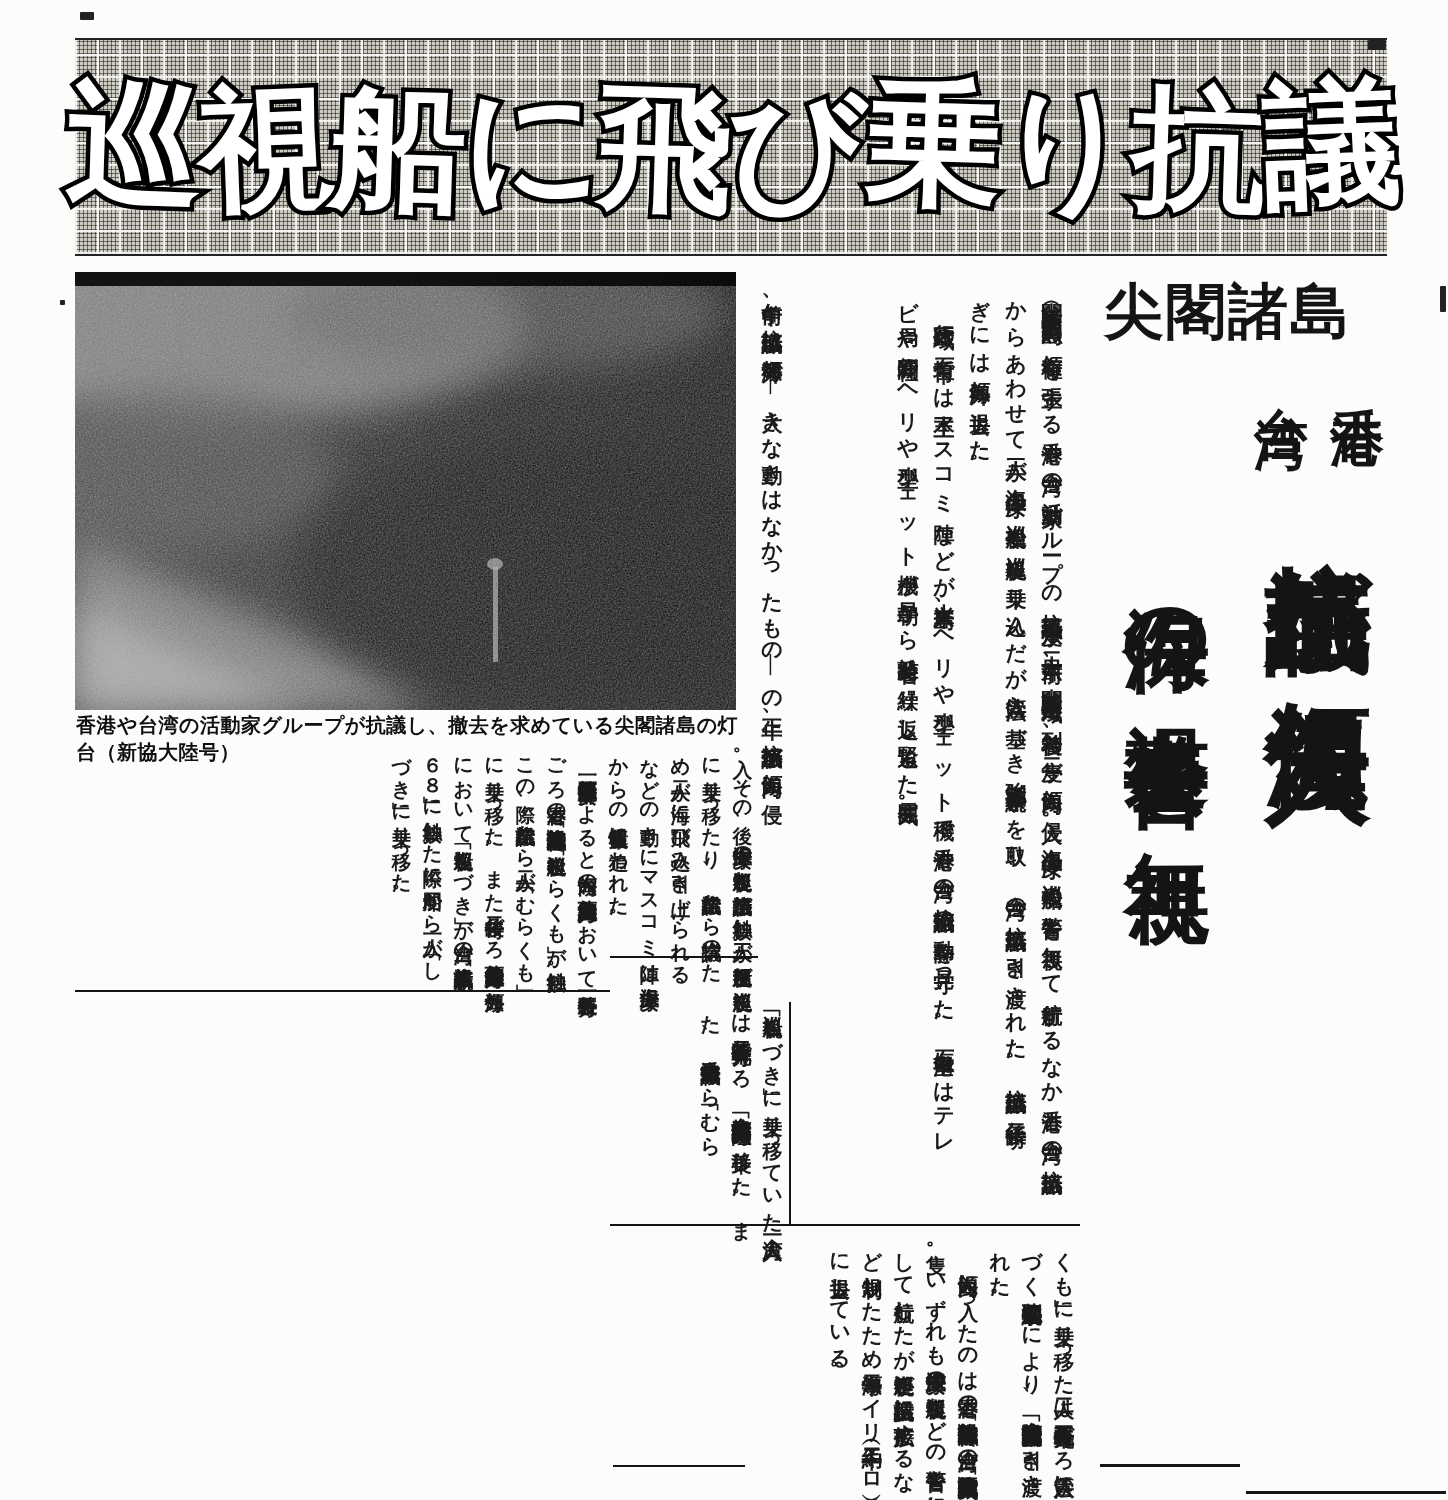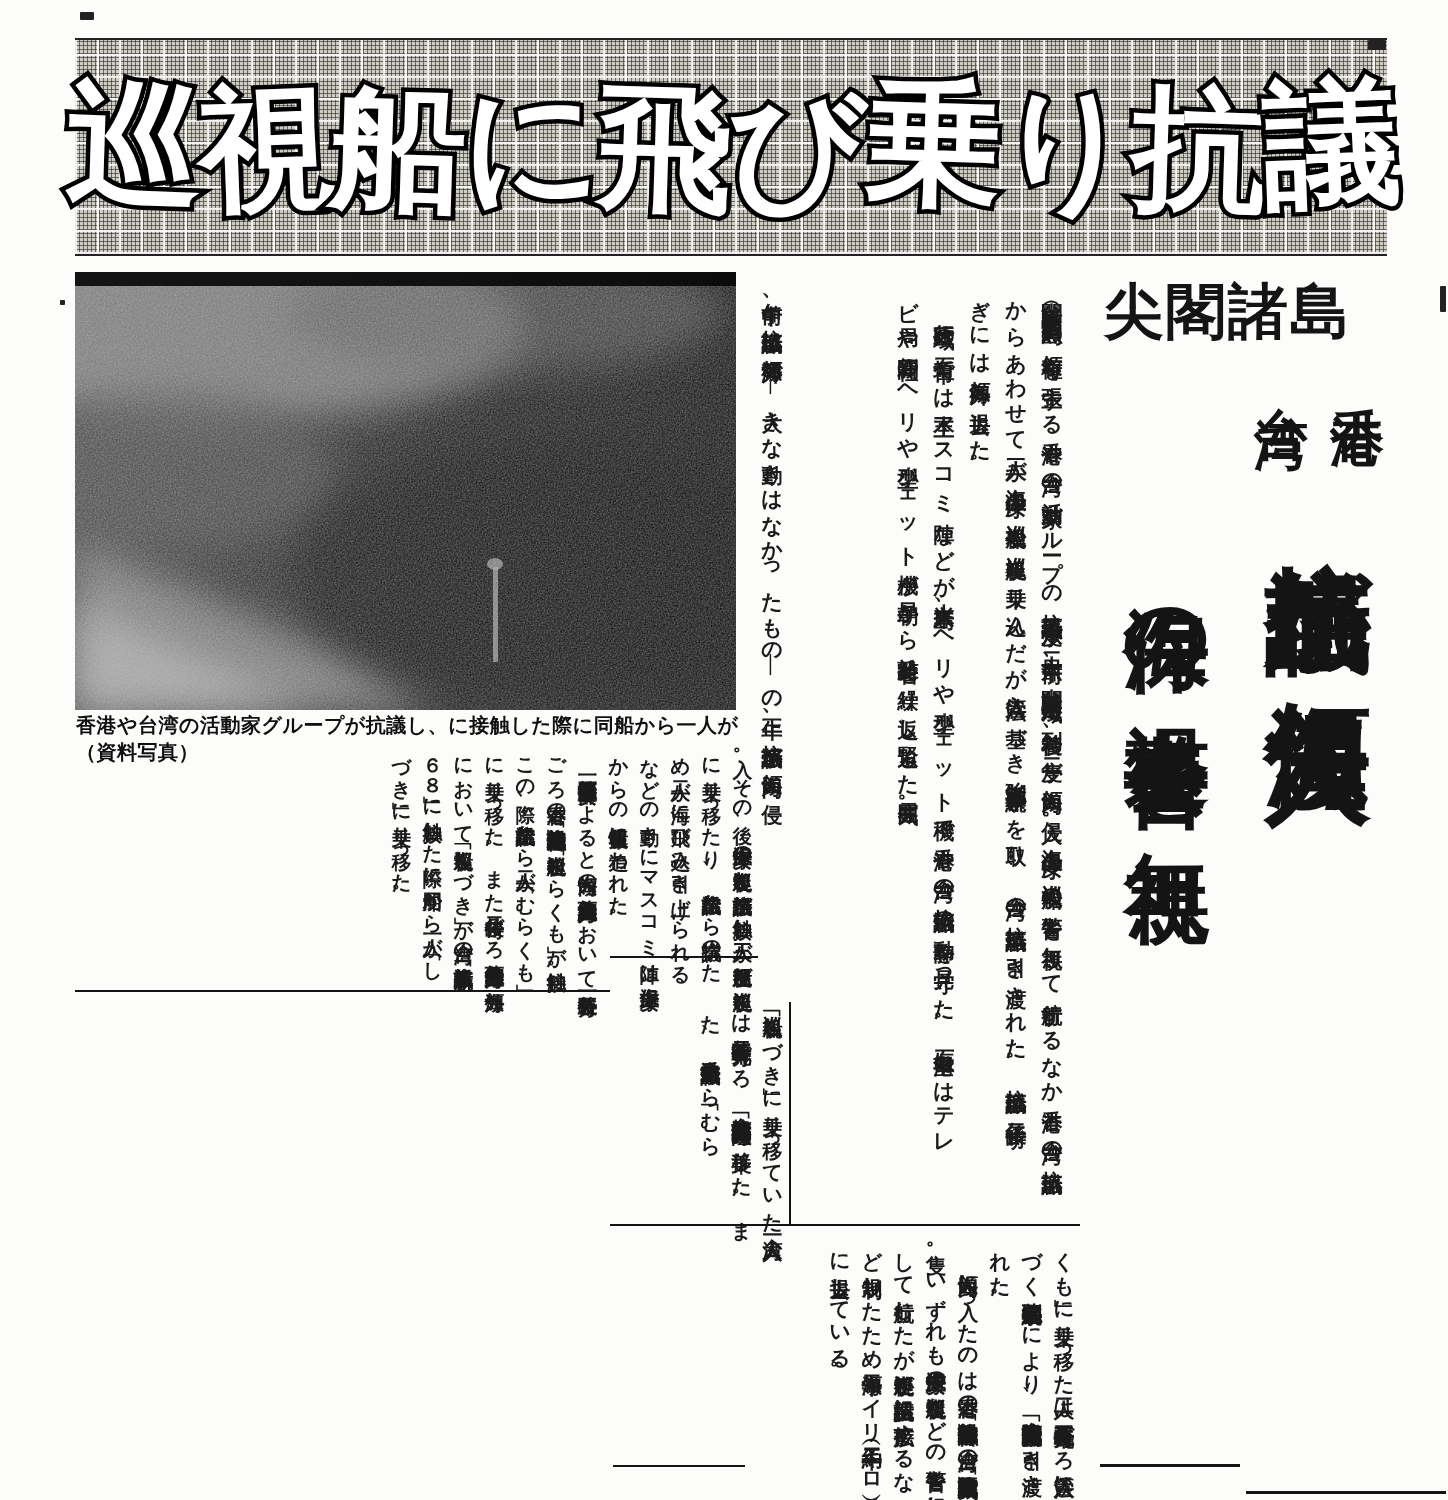--- a/index.html
+++ b/index.html
@@ -82,21 +82,21 @@
       <ellipse cx="90" cy="200" rx="170" ry="80" fill="#4a4a4a" opacity="0.7" filter="url(#soft)"></ellipse>
       <polygon points="0,438 0,270 120,320 260,380 360,438" fill="#8a8a8a" opacity="0.8" filter="url(#soft)"></polygon>
       <polygon points="0,438 0,330 90,370 200,420 250,438" fill="#b5b5b5" opacity="0.7" filter="url(#soft)"></polygon>
       <ellipse cx="480" cy="300" rx="260" ry="130" fill="#000" opacity="0.55" filter="url(#soft)"></ellipse>
       <rect x="418" y="295" width="5" height="95" fill="#9a9a9a" opacity="0.8"></rect>
       <ellipse cx="420" cy="292" rx="8" ry="6" fill="#aaa" opacity="0.7"></ellipse>
       <rect width="661" height="438" filter="url(#grain)"></rect>
       <rect x="0" y="0" width="661" height="14" fill="#050505" opacity="0.9"></rect>
     </svg>
   </div>
-  <div class="caption">香港や台湾の活動家グループが抗議し、に接触した際に同船から一人が（資料写真）</div>
+  <div class="caption">香港や台湾の活動家グループが抗議し、撤去を求めている尖閣諸島の灯台（新協大陸号）</div>
 
   <div class="kicker">尖閣諸島</div>
   <div class="subkick right v">香港</div>
   <div class="subkick left v">台湾</div>
   <div class="headline-main v">抗議船が領海侵入</div>
   <div class="headline-sub v">海保の退去警告を無視</div>
 
   <div id="lead" class="body-block v">
     <p>尖閣諸島（中国名・釣魚島）の領有権を主張する香港や台湾の活動家グループの抗議船二十八隻が二十六日午前、尖閣諸島周辺海域に到着後、二隻が領海内に侵入。海上保安庁の巡視船の警告を無視して航行するなか香港と台湾の抗議船からあわせて三人が海上保安庁の巡視船や巡視艇に乗り込んだが入管法に基づき強制撤去手続きを取り、台湾の抗議船に引き渡された。抗議船は午後二時すぎには領海外に退去した。</p>
     <p class="ind">行政区域の石垣市では本土マスコミ陣などが大挙来島、ヘリや小型ジェット機で香港や台湾の抗議船の動静を見守った。石垣空港にはテレビ局や新聞社のヘリや小型ジェット機が早朝から離発着を繰り返し緊迫した雰囲気。</p>

